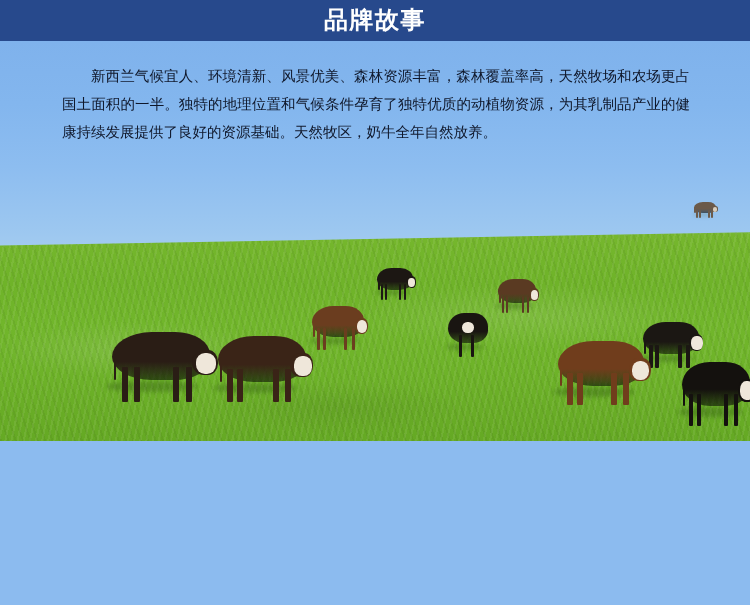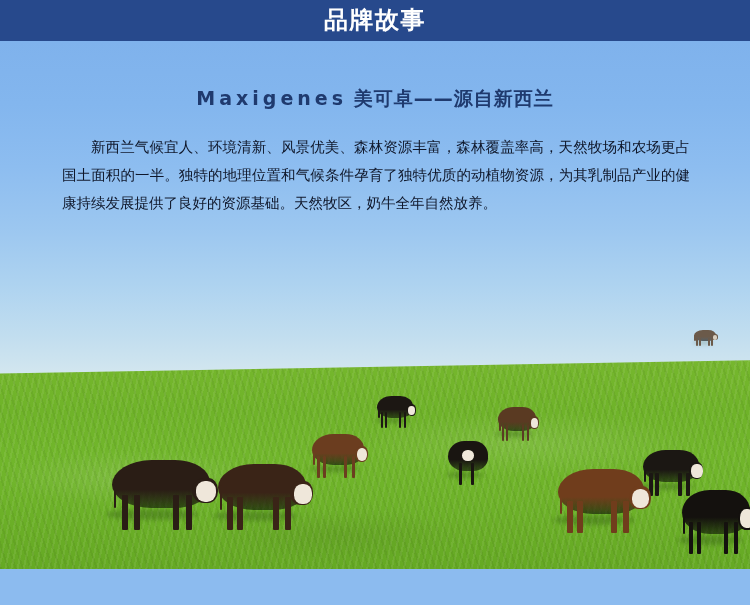--- a/index.html
+++ b/index.html
@@ -1,21 +1,21 @@
 <!DOCTYPE html>
 <html><head>
 <meta charset="utf-8">
 <style>
   * { margin:0; padding:0; box-sizing:border-box; }
   html,body { width:750px; height:605px; overflow:hidden; }
   body {
     font-family:"DejaVu Sans","Liberation Sans",sans-serif;
     background:#8cbbef;
   }
-  .page { position:relative; width:750px; height:569px; overflow:hidden; }
+  .page { position:relative; width:750px; height:441px; overflow:hidden; }
 
   
   .header-band{
     position:absolute; left:0; top:0; width:750px; height:41px;
     background:#27498c;
     display:flex; align-items:center; justify-content:center;
     z-index:40;
   }
   .header-title{
     color:#ffffff; font-size:24px; font-weight:bold;
@@ -234,22 +234,18 @@
           <div class="tail" style="height: 24.2px; background: rgb(20, 17, 14); left: 1.36px; top: 19.8px;"></div>
         </div>
       </div>
   </div>
 
   <div class="header-band">
     <div class="header-title">品牌故事</div>
   </div>
 
   <div class="content">
-    <div class="brand-title">
-      <span class="latin">Maxigenes</span>
-      <span class="cjk">美可卓——源自新西兰</span>
-    </div>
     <div class="body-copy">
       <p class="para">新西兰气候宜人、环境清新、风景优美、森林资源丰富，森林覆盖率高，天然牧场和农场更占国土面积的一半。独特的地理位置和气候条件孕育了独特优质的动植物资源，为其乳制品产业的健康持续发展提供了良好的资源基础。天然牧区，奶牛全年自然放养。</p>
     </div>
   </div>
 
 </div>
 
 </body></html>

